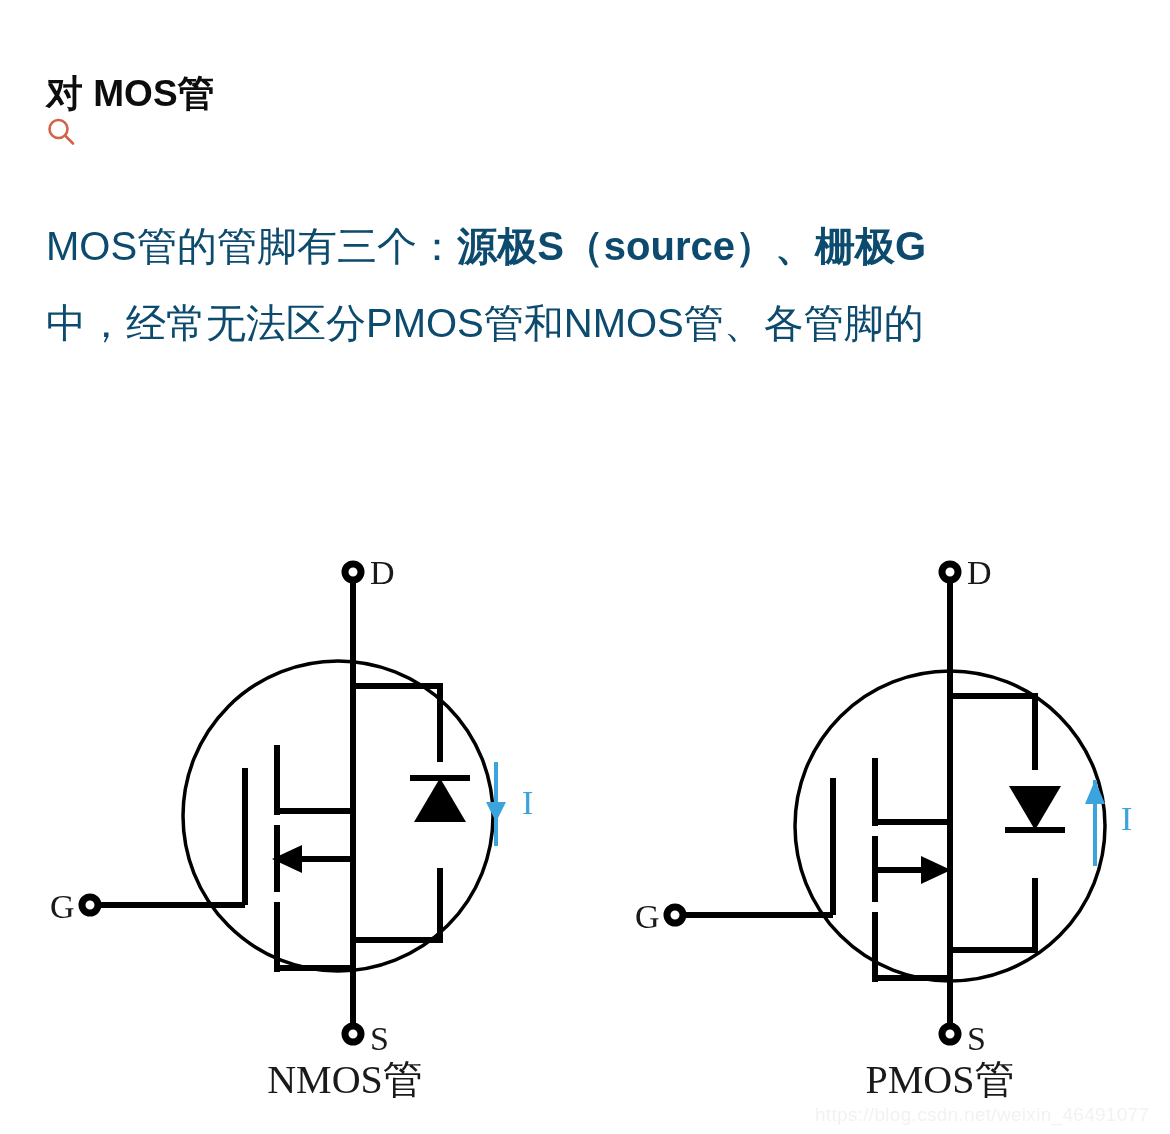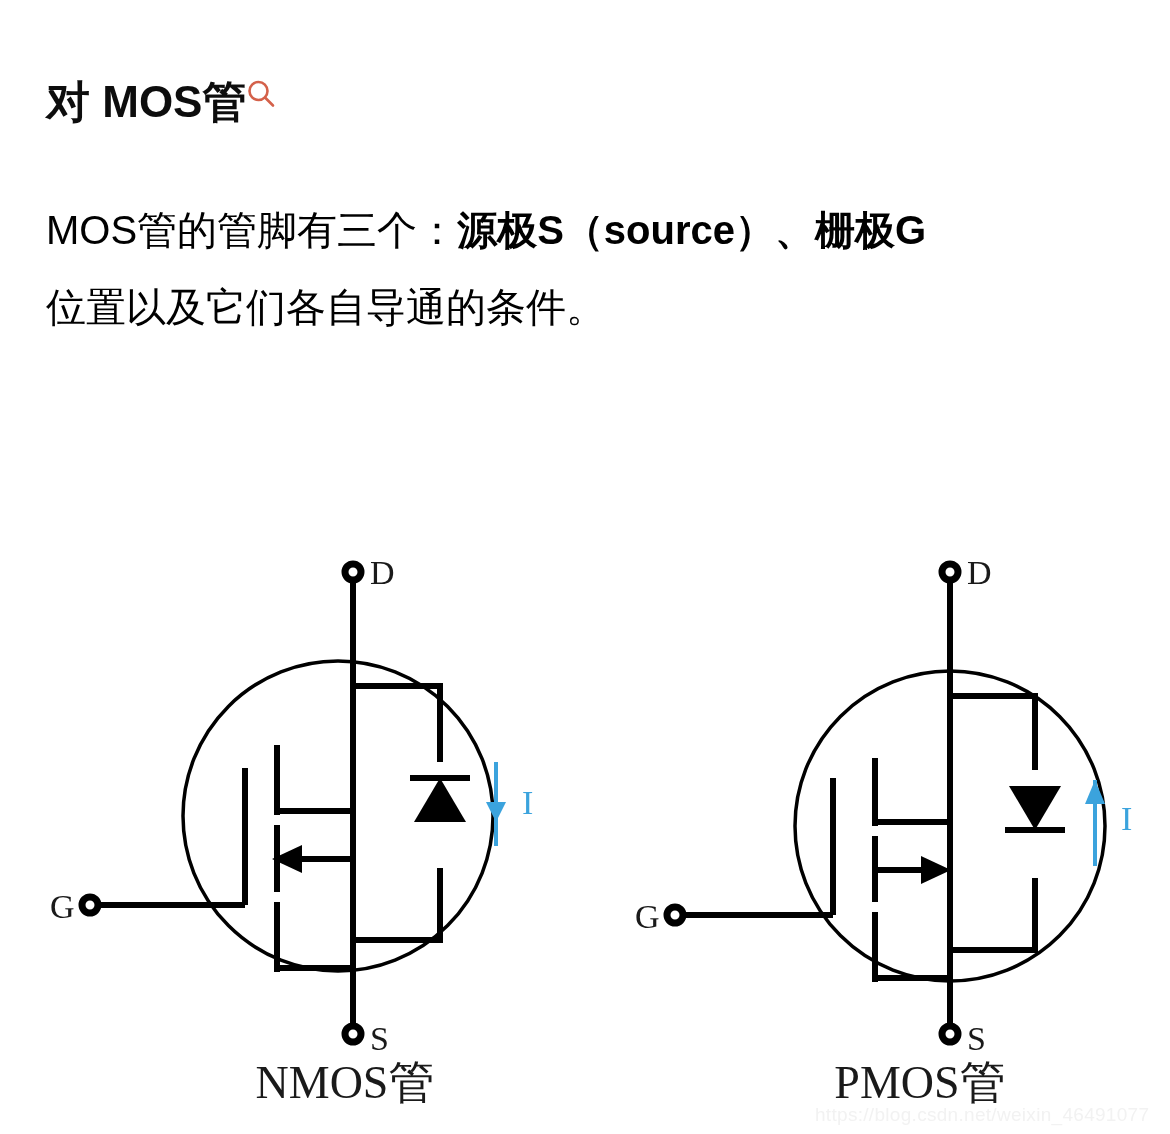--- a/index.html
+++ b/index.html
@@ -14,50 +14,51 @@
     overflow: hidden;
     font-family: "Liberation Sans", sans-serif;
     color: #1a1a1a;
   }
 
   
   .page-title {
     position: absolute;
     left: 46px;
     top: 48px;
-    font-size: 44px;
+    font-size: 37px;
     font-weight: bold;
     line-height: 1.15;
     letter-spacing: 0px;
     color: #0d0d0d;
     white-space: nowrap;
     display: flex;
     align-items: flex-start;
+    flex-direction: column;
   }
   .page-title .t-part { display: inline-block; }
   .title-search-icon {
     display: inline-block;
     width: 30px;
     height: 30px;
     position: relative;
     top: 2px;
     margin: 0 2px 0 0;
     flex: 0 0 auto;
   }
   .title-search-icon svg { display: block; }
 
   
   .body-par {
     position: absolute;
     left: 46px;
-    top: 192px;
+    top: 208px;
     width: 1070px;
     font-size: 40px;
     line-height: 77px;
-    color: #000000;
+    color: #0c4a6e;
     letter-spacing: 0px;
   }
   .body-par .bold { font-weight: bold; }
   .body-par .ln { display: block; white-space: nowrap; }
 
   
   .diagram-area {
     position: absolute;
     left: 0;
     top: 530px;
@@ -71,27 +72,27 @@
     height: 604px;
   }
   .figure.nmos { left: 0px; }
   .figure.pmos { left: 585px; }
   .figure svg { display: block; }
 
   .fig-caption {
     position: absolute;
     top: 1052px;
     font-family: "Liberation Serif", serif;
-    font-size: 46px;
+    font-size: 40px;
     color: #1a1a1a;
     text-align: center;
     width: 400px;
   }
   .fig-caption.nmos-cap { left: 145px; }
-  .fig-caption.pmos-cap { left: 720px; }
+  .fig-caption.pmos-cap { left: 740px; }
 
   
   .watermark {
     position: absolute;
     left: 815px;
     top: 1104px;
     font-size: 19px;
     color: #f2f2f2;
     font-family: "Liberation Sans", sans-serif;
     letter-spacing: 0.3px;
@@ -107,21 +108,21 @@
   <span class="title-search-icon">
     <svg width="30" height="30" viewBox="0 0 30 30" aria-hidden="true">
       <circle cx="12.5" cy="12" r="9" fill="none" stroke="#d4614a" stroke-width="2.6"></circle>
       <line x1="19" y1="18.5" x2="27" y2="26.5" stroke="#d4614a" stroke-width="2.6" stroke-linecap="round"></line>
     </svg>
   </span>
 </h1>
 
 <div class="body-par">
   <span class="ln"><span>MOS管的管脚有三个：</span><span class="bold">源极S（source）、栅极G</span></span>
-  <span class="ln">位置以及它们各自导通的条件。</span>
+  <span class="ln">中，经常无法区分PMOS管和NMOS管、各管脚的</span>
 </div>
 
 <div class="diagram-area">
 
   <div class="figure nmos">
     <svg width="585" height="604" viewBox="0 0 585 604">
       <g stroke="#000000" fill="none" stroke-width="6" stroke-linecap="butt">
 
         <circle cx="338" cy="286" r="155" stroke-width="3.5"></circle>
 

